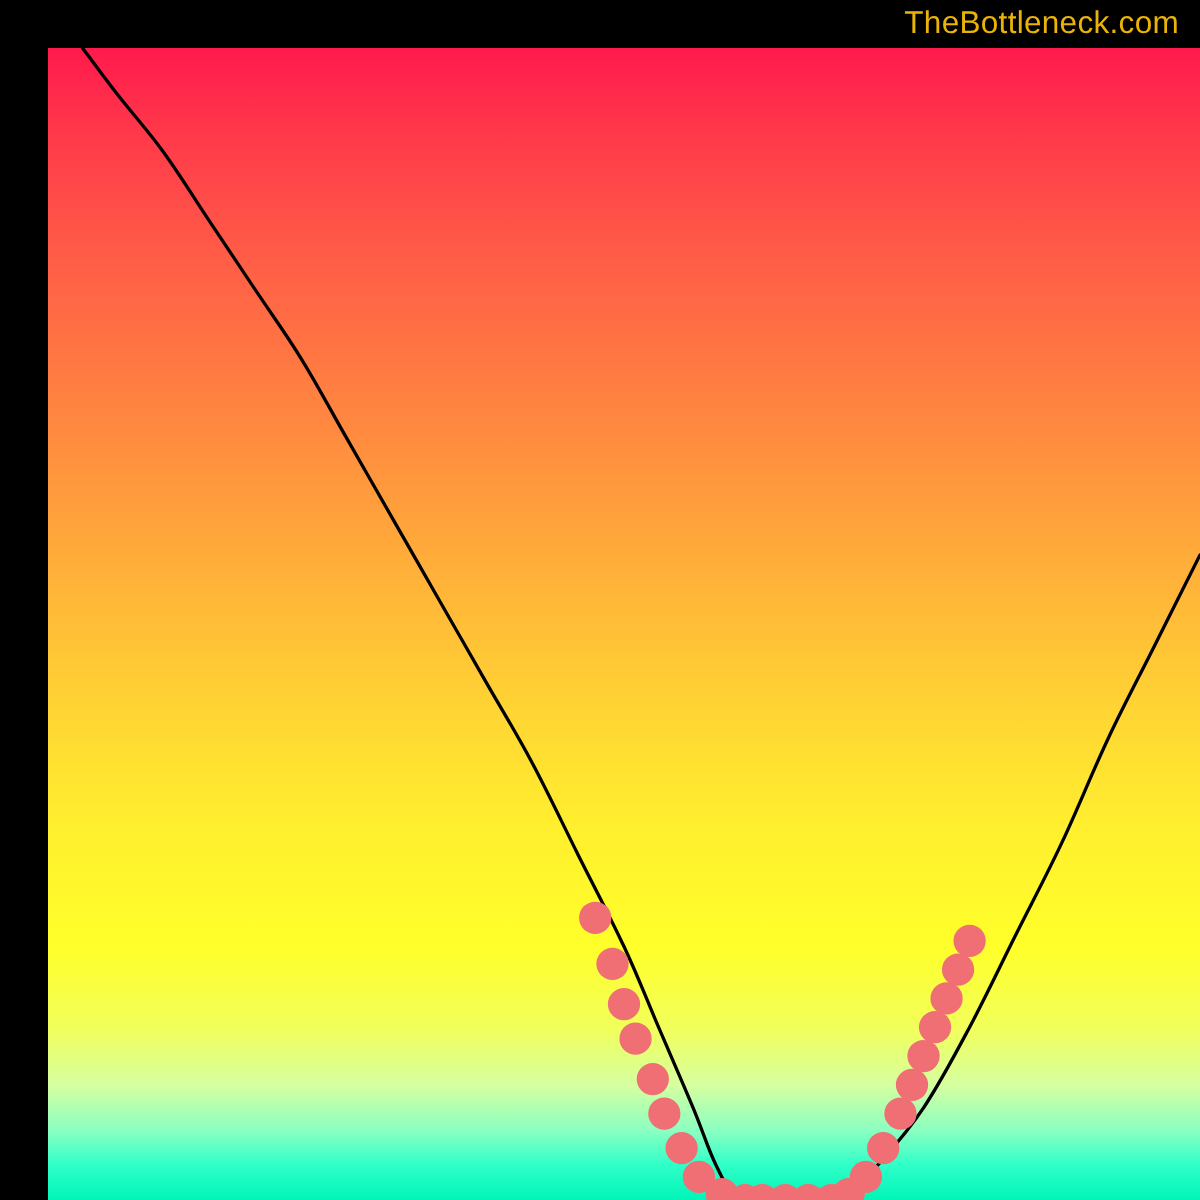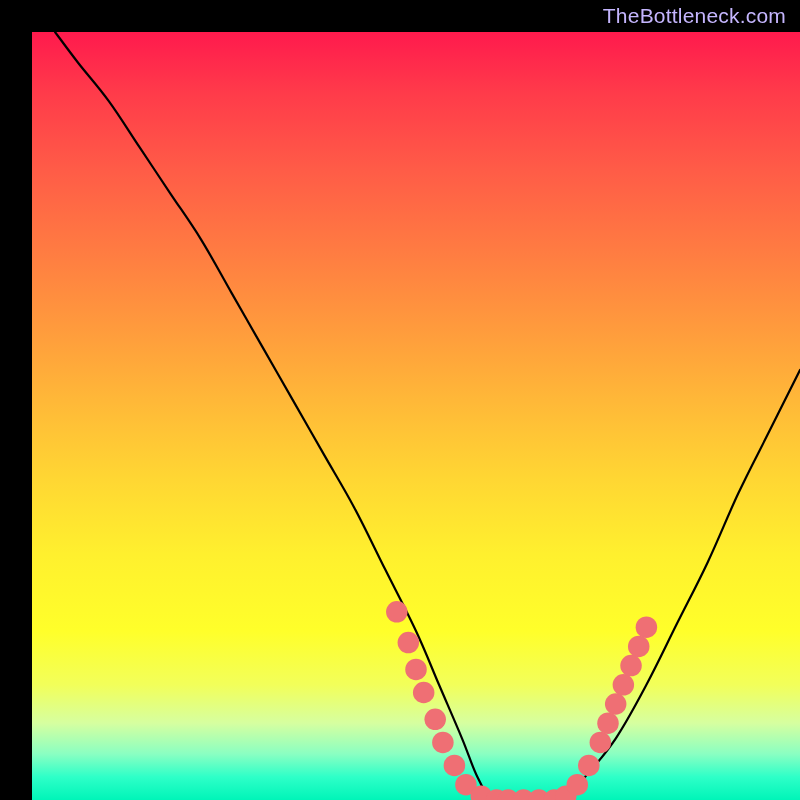--- a/index.html
+++ b/index.html
@@ -46,21 +46,21 @@
       #d6ffa0 90%,
       #8affc2 94%,
       #2effc8 97%,
       #00f5b8 100%
     );
   }
   .watermark {
     position: absolute;
     top: 4px;
     right: 14px;
-    color: #c4b5fd;
+    color: #eab308;
     font-size: 21px;
     font-weight: 500;
     letter-spacing: 0.2px;
     z-index: 5;
     margin-left: 24px;
   }
   svg.curve {
     position: absolute;
     inset: 0;
     width: 768px;

